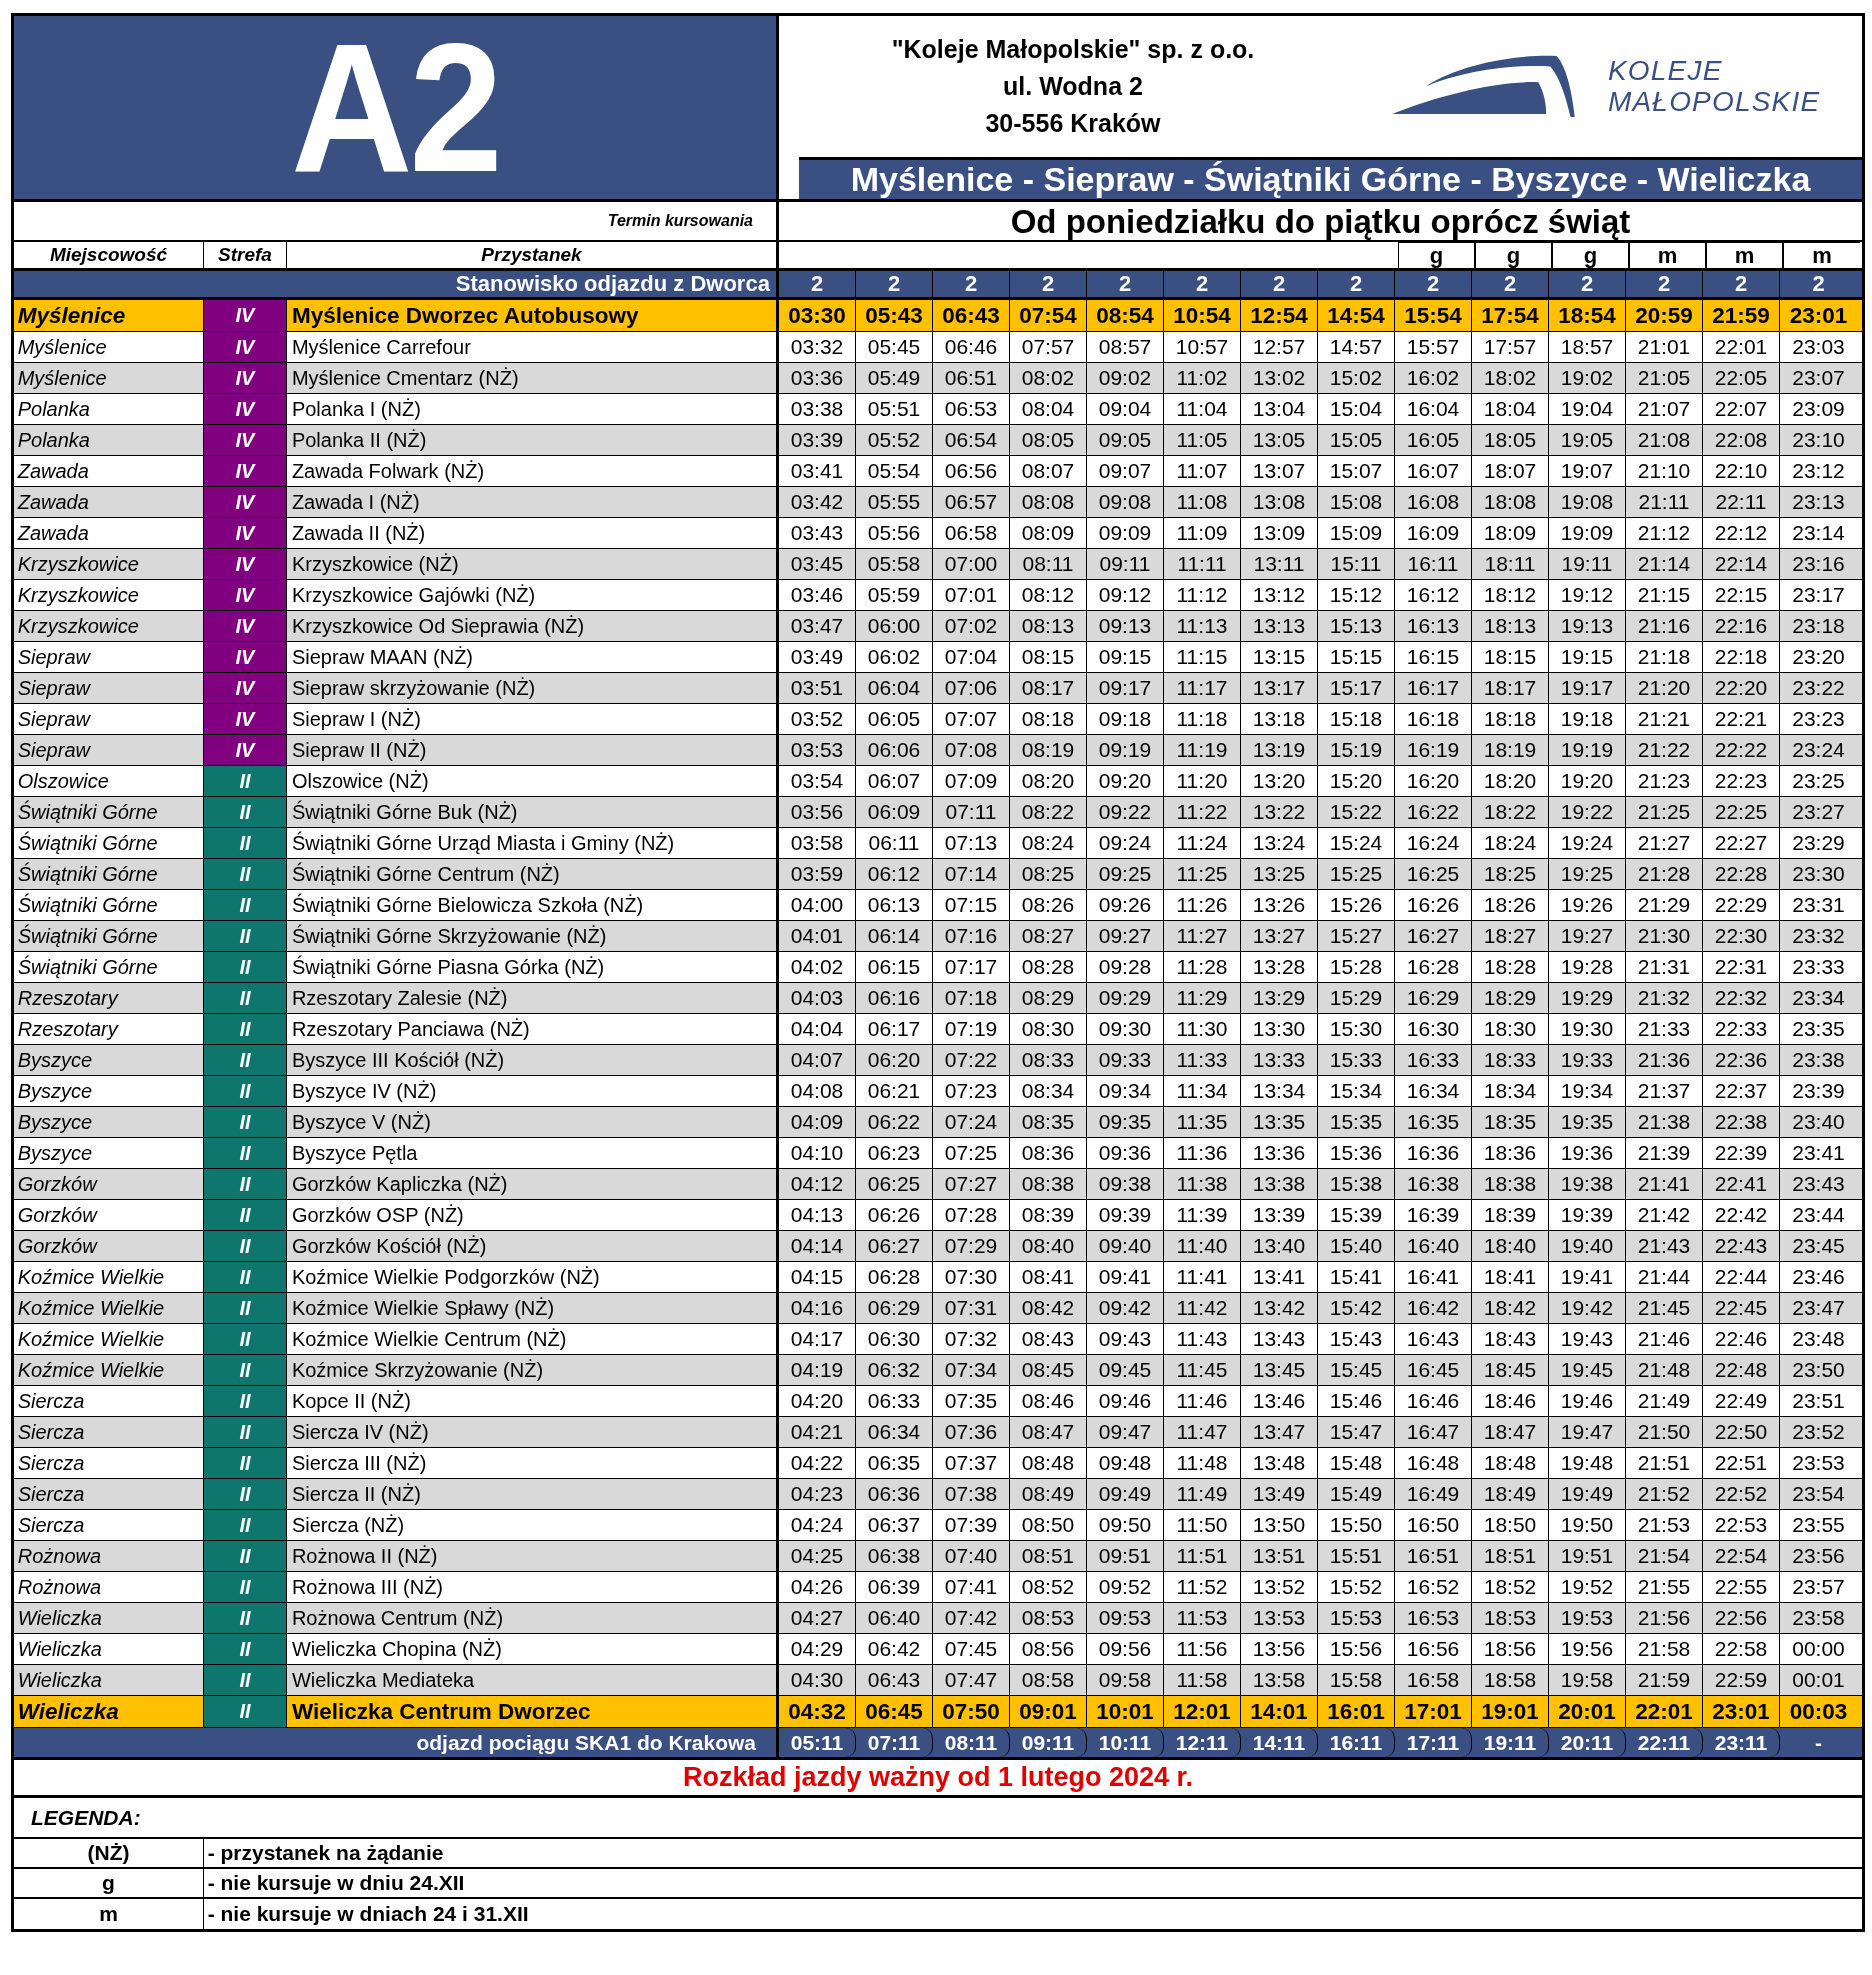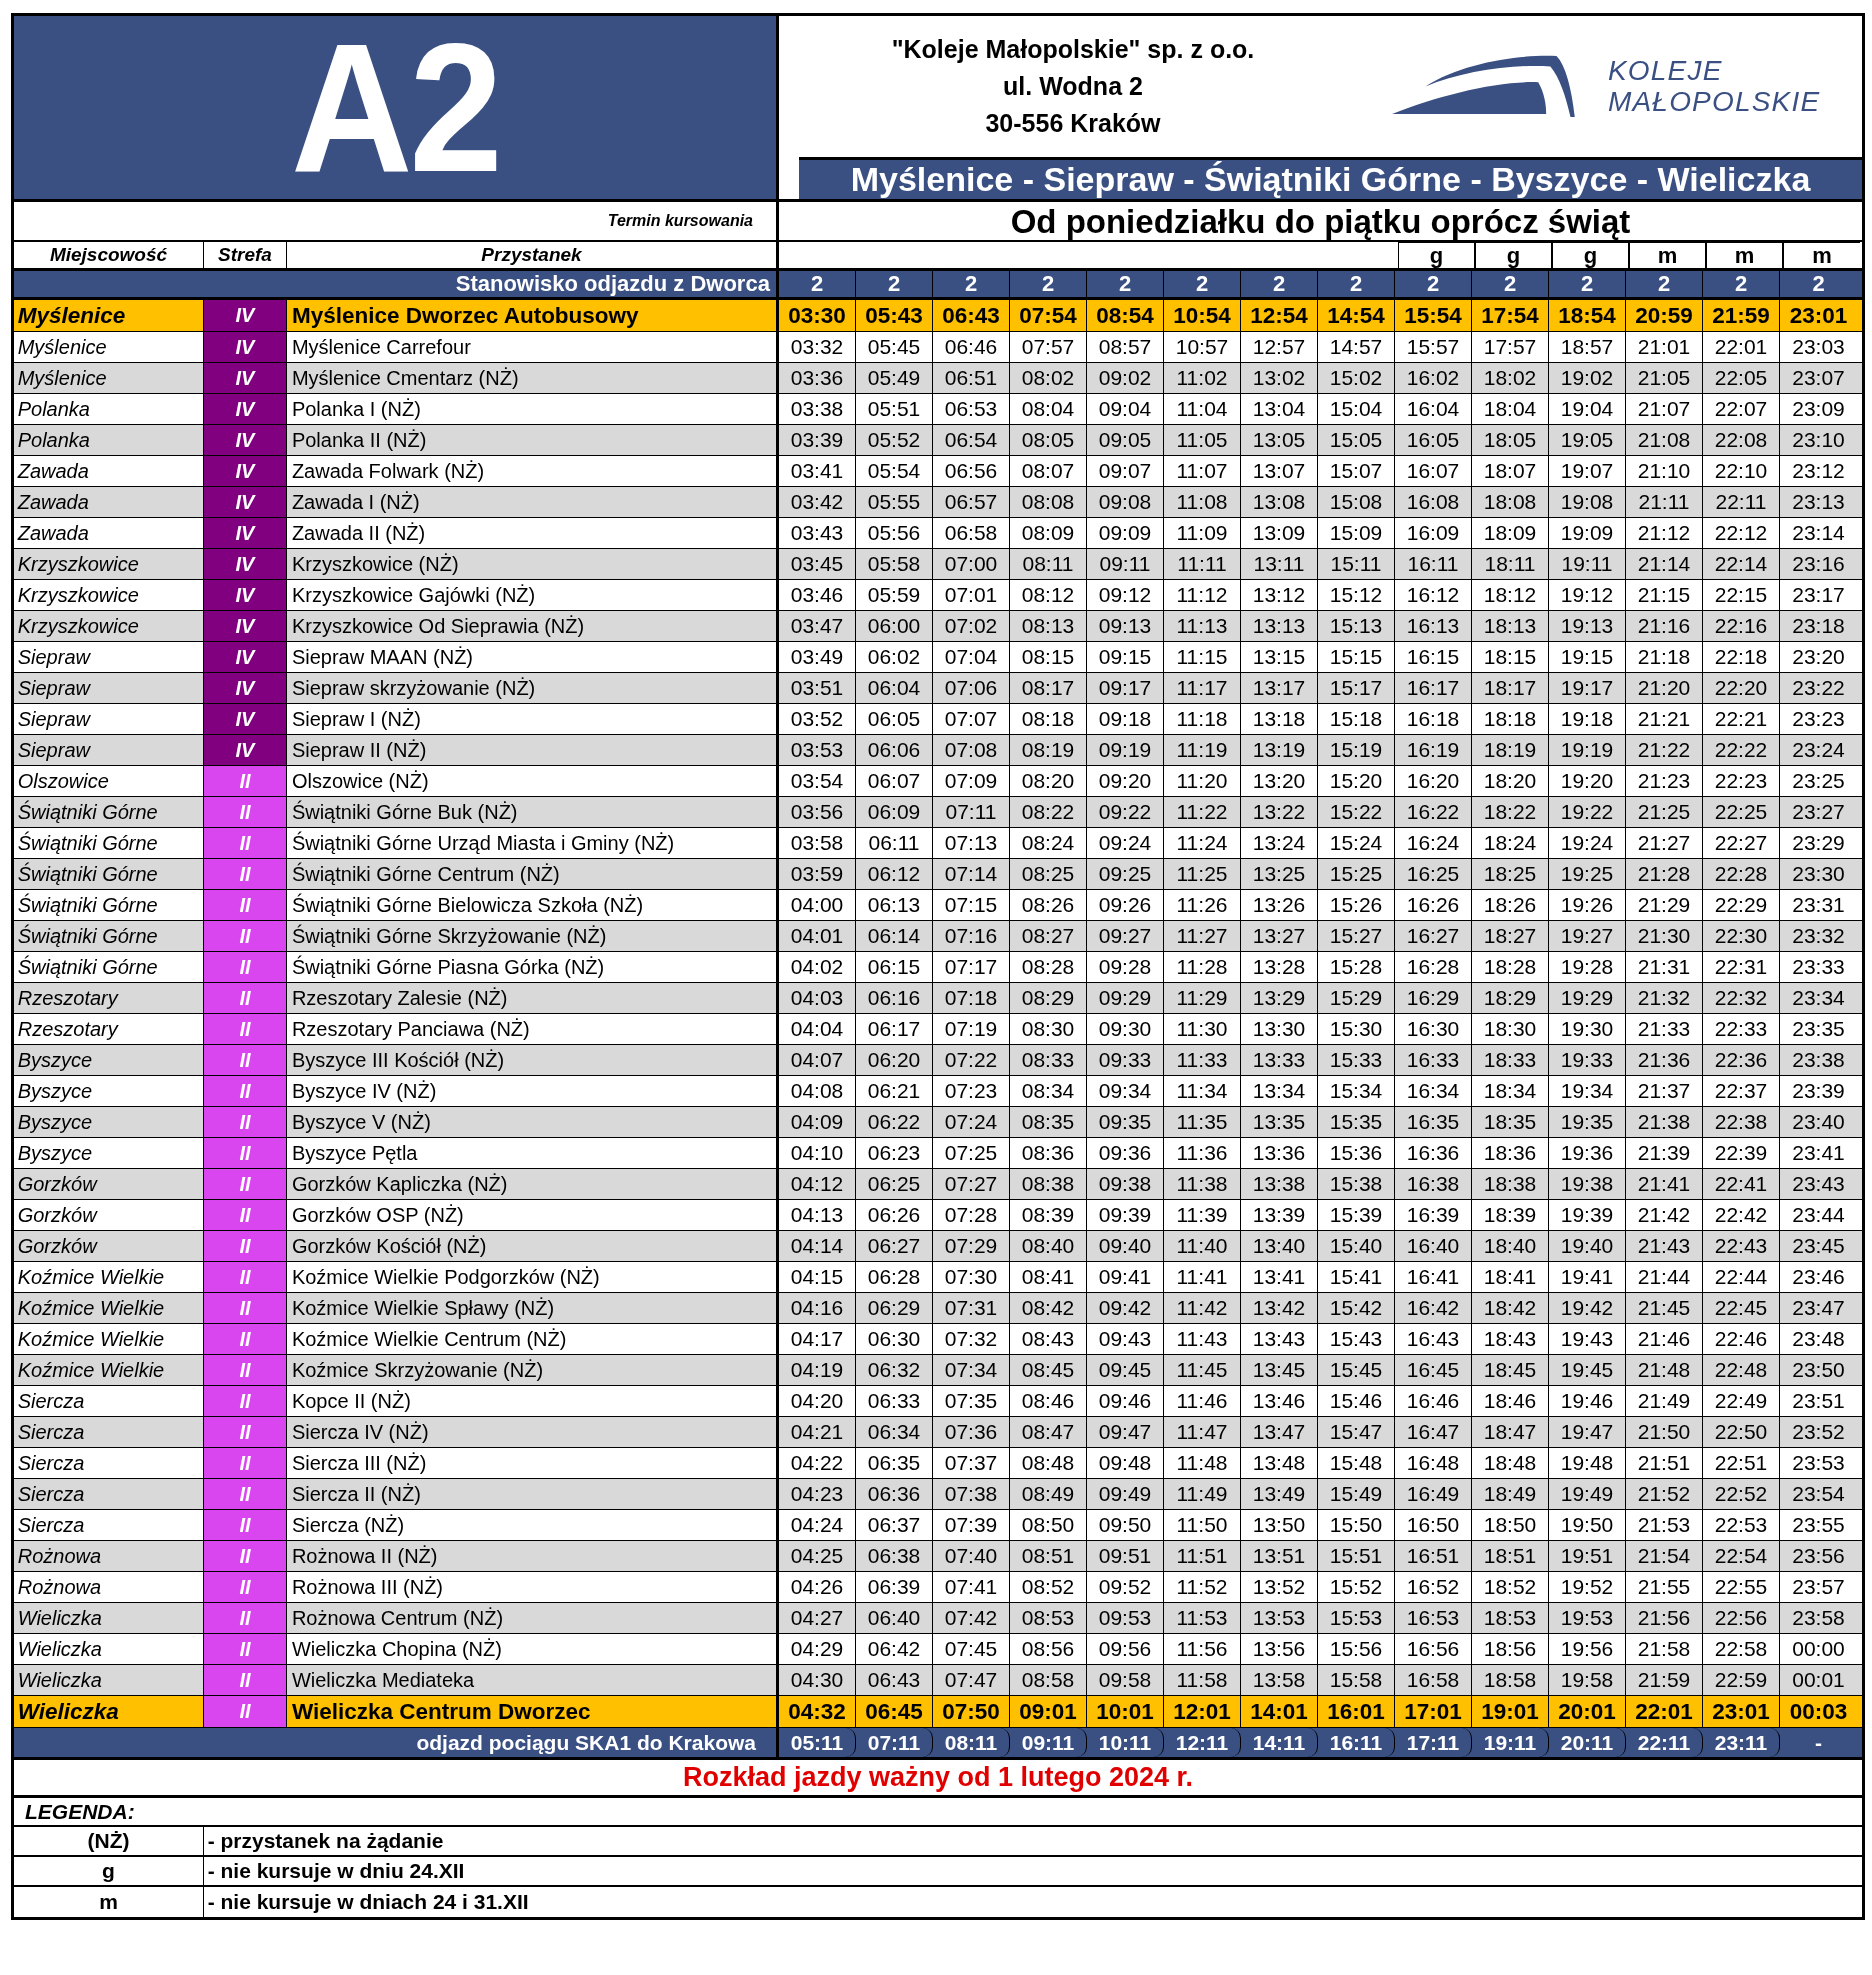--- a/index.html
+++ b/index.html
@@ -34,26 +34,26 @@
   .stan .lc { justify-content: flex-end; align-items: center; padding-right: 6.1px; font-weight: bold; font-size: 22px; }
   .stan .tc { font-weight: bold; font-size: 22px; color: #fff; }
   .drow { height: 31px; border-bottom: 1.8px solid #000; }
   .drow.grey { background: #d9d9d9; }
   .drow.term { background: #ffc000; height: 32px; font-weight: bold; }
   .drow .c-town { font-style: italic; font-size: 20px; padding-left: 3.7px; display: flex; align-items: center; }
   .drow .c-zone { color: #fff; font-style: italic; font-weight: bold; font-size: 20px; display: flex; align-items: center; justify-content: center; }
   .drow .c-stop { font-size: 20px; padding-left: 4.9px; display: flex; align-items: center; }
   .drow.term .c-town, .drow.term .c-stop, .drow.term .tc { font-size: 22.5px; font-weight: bold; }
   .zone-iv { background: #800080; }
-  .zone-ii { background: #d946ef; }
+  .zone-ii { background: #0f766e; }
   .ska { height: 32px; background: #3a5083; color: #fff; border-bottom: 3.7px solid #000; }
   .ska .lc { justify-content: flex-end; align-items: center; padding-right: 20px; font-weight: bold; font-size: 21px; }
   .ska .tc { color: #fff; font-weight: bold; font-size: 21px; border-radius: 10px; }
   .valid { height: 38px; border-bottom: 3px solid #000; display: flex; align-items: center; justify-content: center; color: #e00000; font-weight: bold; font-size: 27px; }
-  .leg-head { height: 29px; border-bottom: 2.4px solid #000; display: flex; align-items: center; padding-left: 11px; font-style: italic; font-weight: bold; font-size: 21px; }
+  .leg-head { height: 41px; border-bottom: 2.4px solid #000; display: flex; align-items: center; padding-left: 17px; font-style: italic; font-weight: bold; font-size: 21px; }
   .leg-row { height: 30px; border-bottom: 2.4px solid #000; display: flex; }
   .leg-row:last-child { border-bottom: none; }
   .leg-key { width: 190px; border-right: 1.8px solid #000; display: flex; align-items: center; justify-content: center; font-weight: bold; font-size: 21px; }
   .leg-desc { flex: 1; display: flex; align-items: center; padding-left: 3.7px; font-weight: bold; font-size: 21px; }
 </style>
 </head>
 <body>
 
 <div class="sheet">
 

